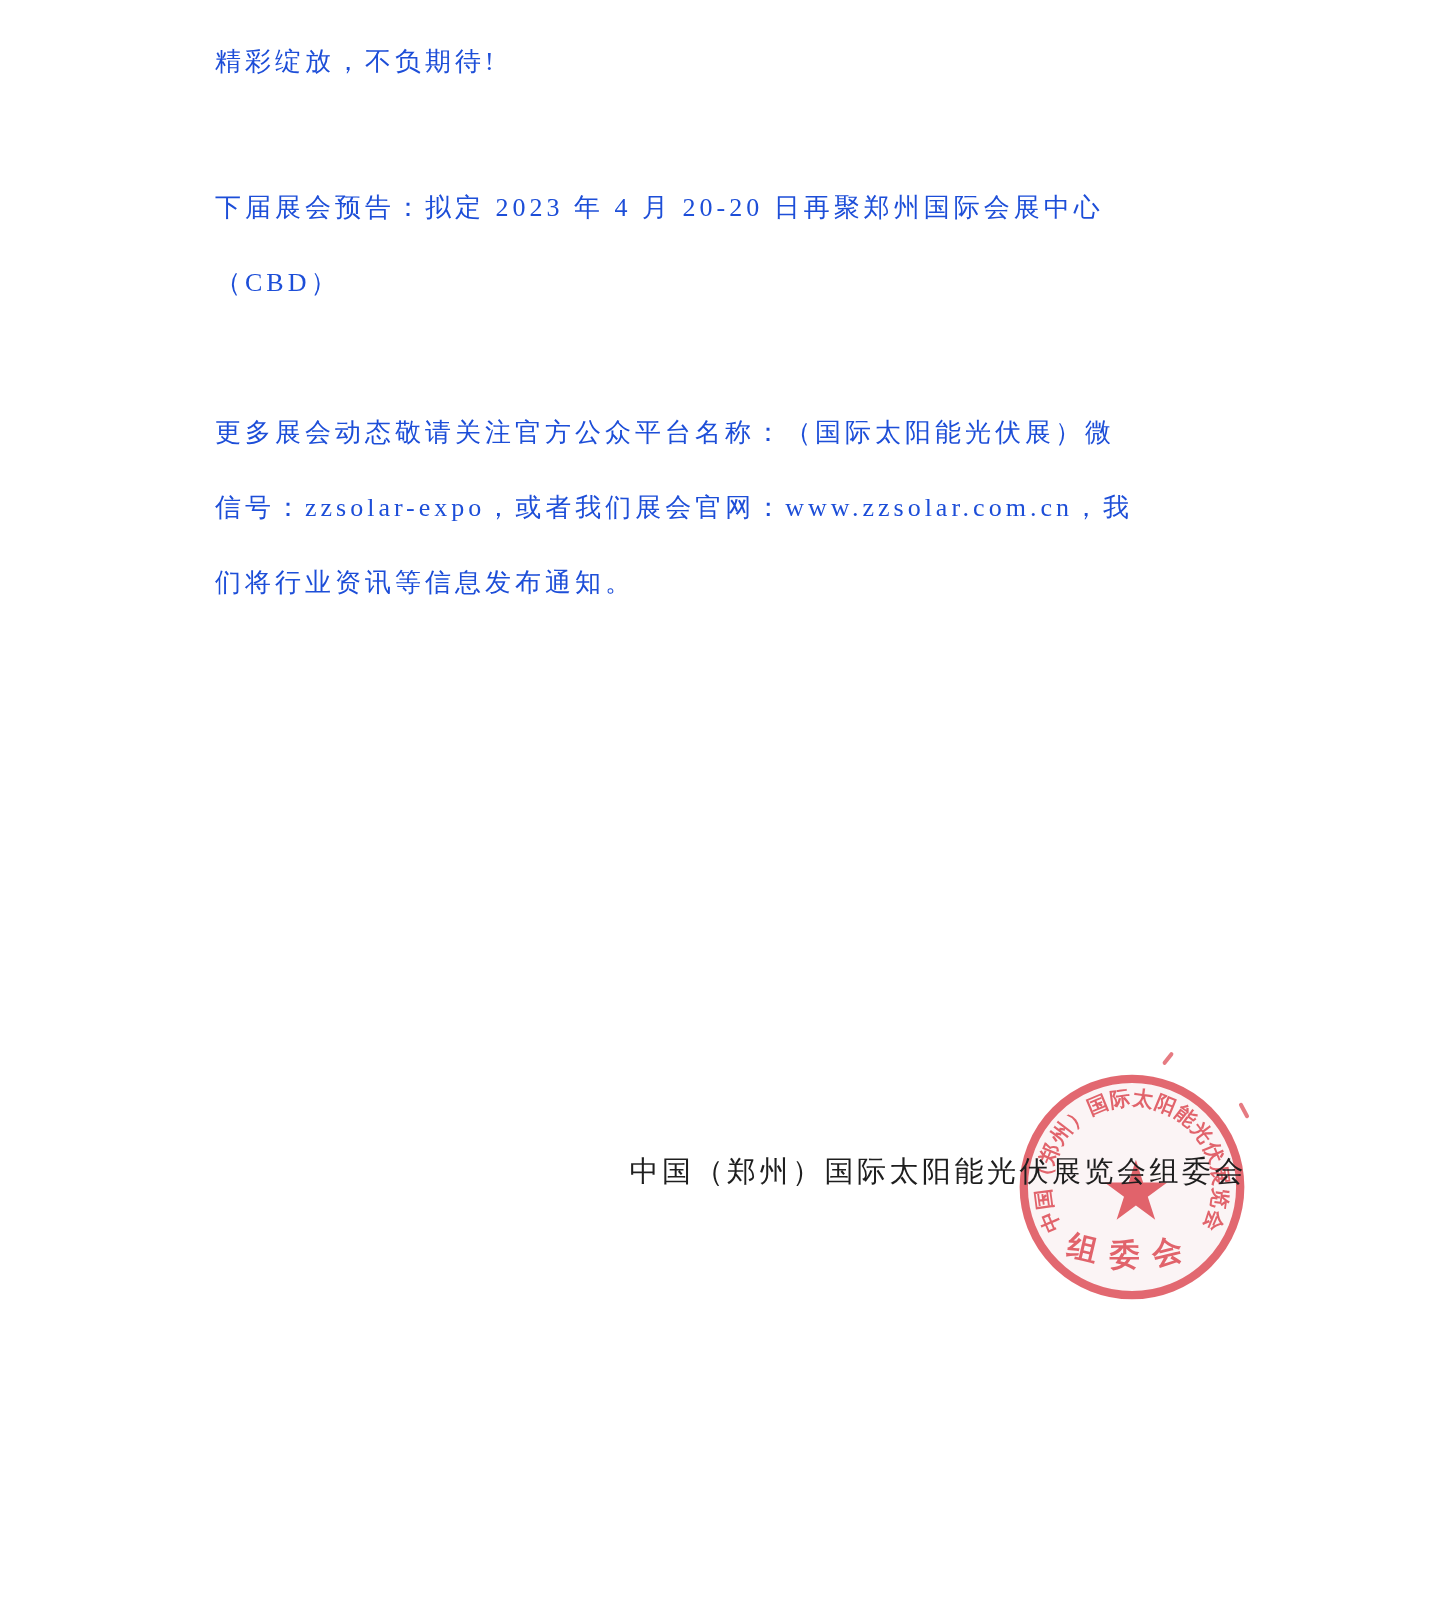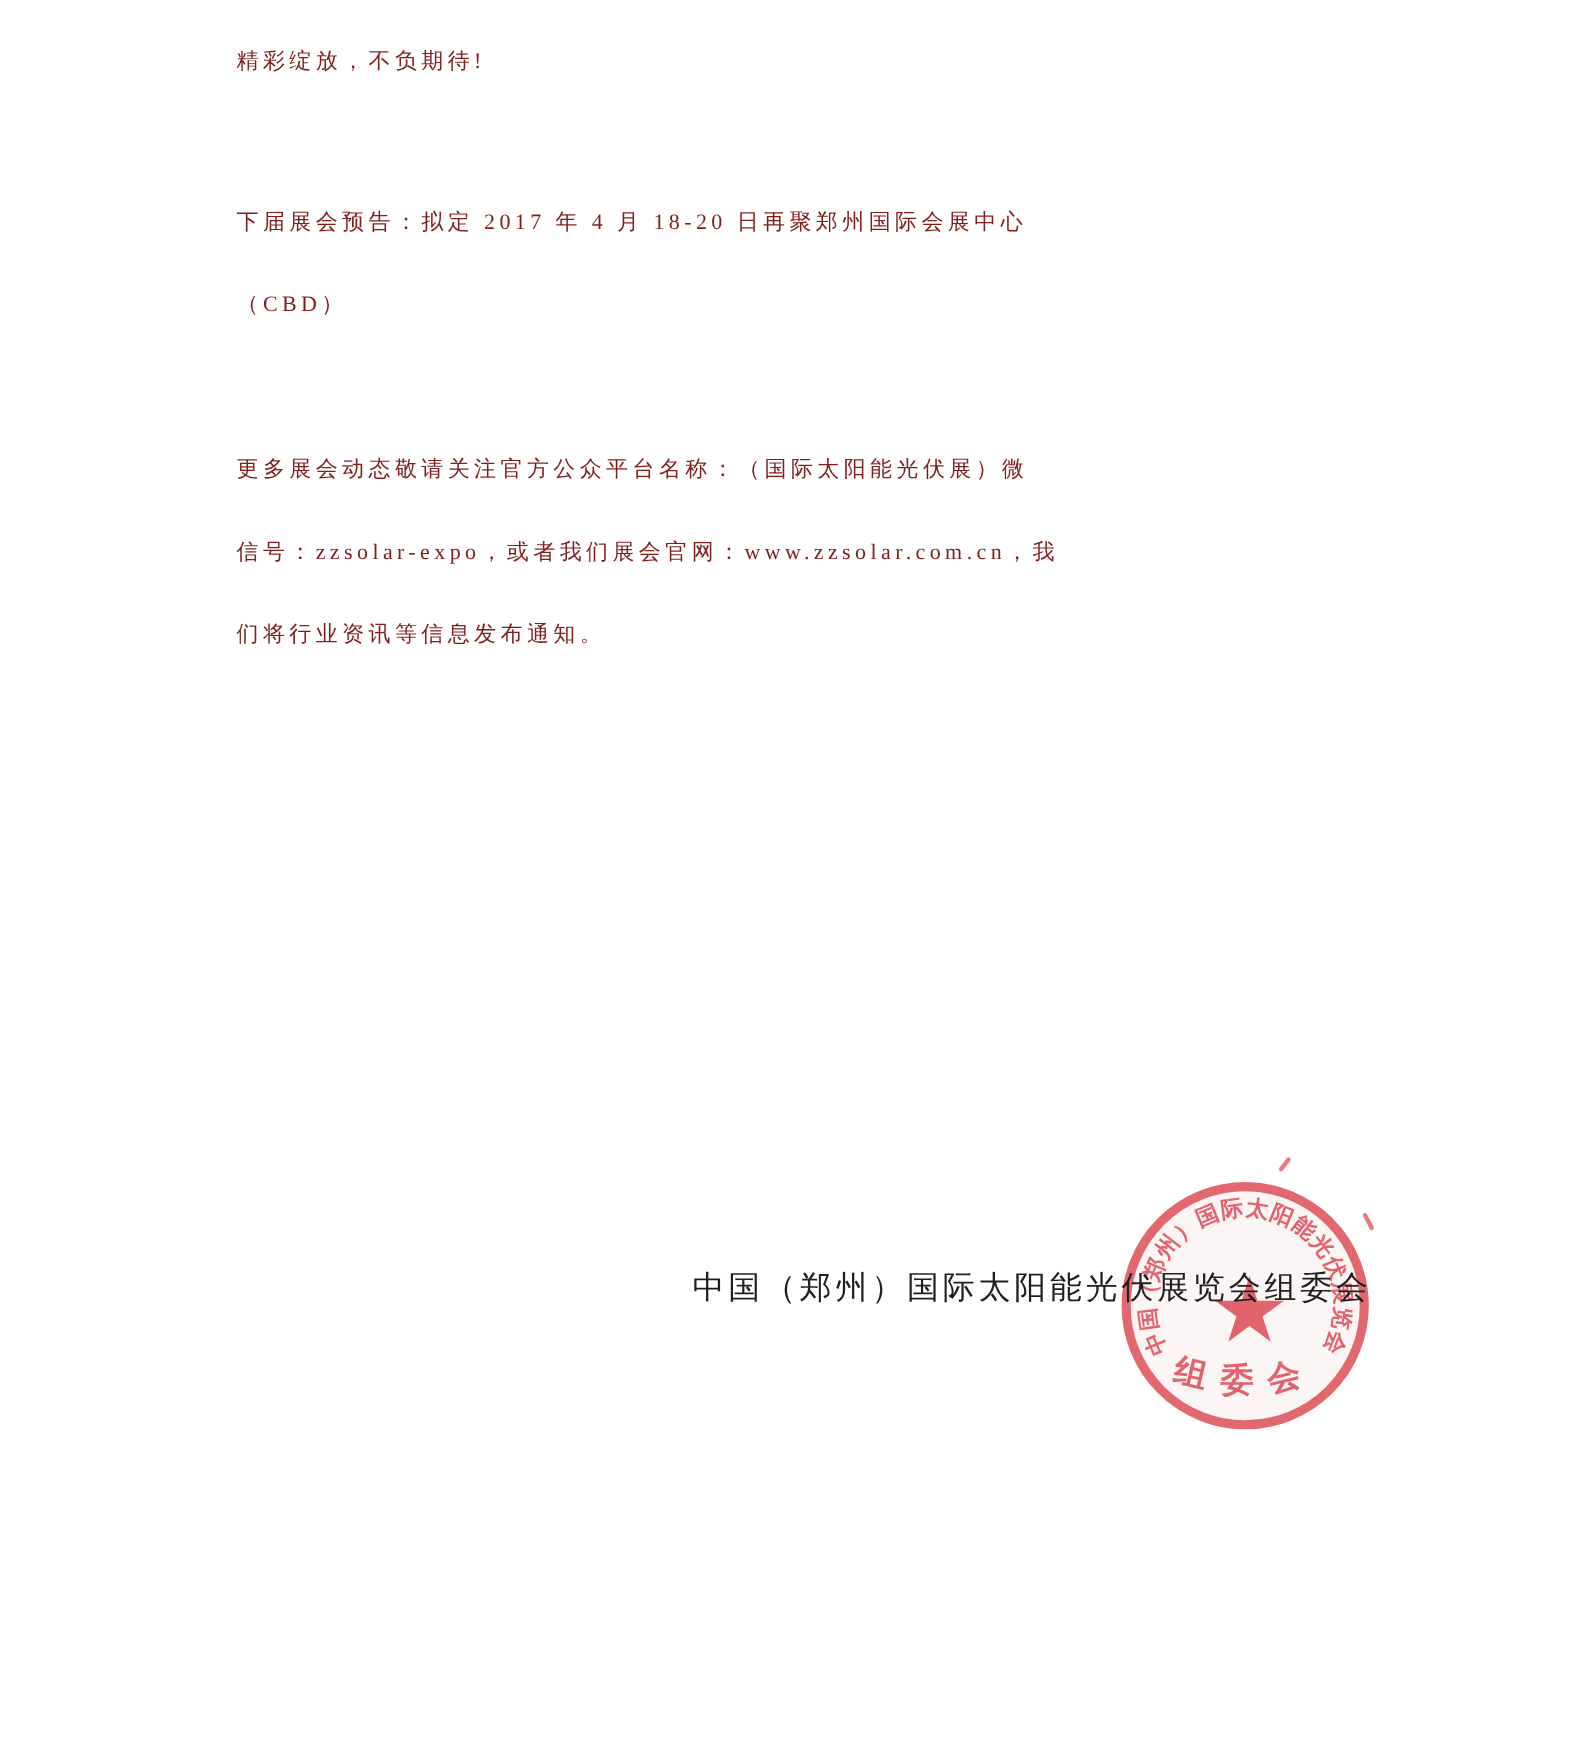--- a/index.html
+++ b/index.html
@@ -12,25 +12,25 @@
     width: 1429px;
     height: 1600px;
     background: #ffffff;
     overflow: hidden;
     font-family: "Liberation Serif", "DejaVu Serif", serif;
     color: #232323;
   }
   .doc-line {
     position: absolute;
     left: 215px;
-    font-size: 20px;
+    font-size: 26px;
     line-height: 40px;
     letter-spacing: 4px;
     white-space: nowrap;
-    color: #7f1d1d;
+    color: #1d4ed8;
     z-index: 3;
   }
   .sig-line {
     position: absolute;
     right: 182px;
     font-size: 29px;
     line-height: 40px;
     letter-spacing: 3.5px;
     white-space: nowrap;
     text-align: left;
@@ -75,21 +75,21 @@
     width: 4px; height: 17px;
     transform: rotate(-28deg);
   }
 </style>
 </head>
 <body>
 
 <div class="page">
 
   <p class="doc-line" style="top:16px">精彩绽放，不负期待!</p>
-  <p class="doc-line" style="top:162px">下届展会预告：拟定 2017 年 4 月 18-20 日再聚郑州国际会展中心</p>
+  <p class="doc-line" style="top:162px">下届展会预告：拟定 2023 年 4 月 20-20 日再聚郑州国际会展中心</p>
   <p class="doc-line" style="top:237px">（CBD）</p>
   <p class="doc-line" style="top:462px">信号：zzsolar-expo，或者我们展会官网：www.zzsolar.com.cn，我</p>
   <p class="doc-line" style="top:387px">更多展会动态敬请关注官方公众平台名称：（国际太阳能光伏展）微</p>
   <p class="doc-line" style="top:537px">们将行业资讯等信息发布通知。</p>
 
   <p class="sig-line" style="top:1122px">中国（郑州）国际太阳能光伏展览会组委会</p>
 
   <div class="stamp">
     <svg viewBox="0 0 240 240" xmlns="http://www.w3.org/2000/svg">
       <defs>

